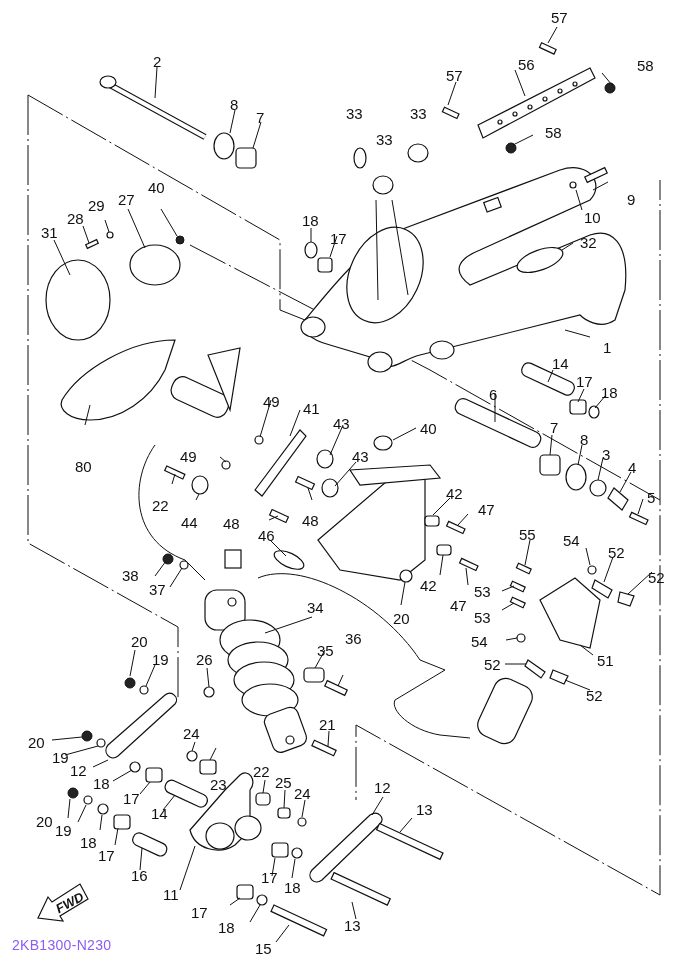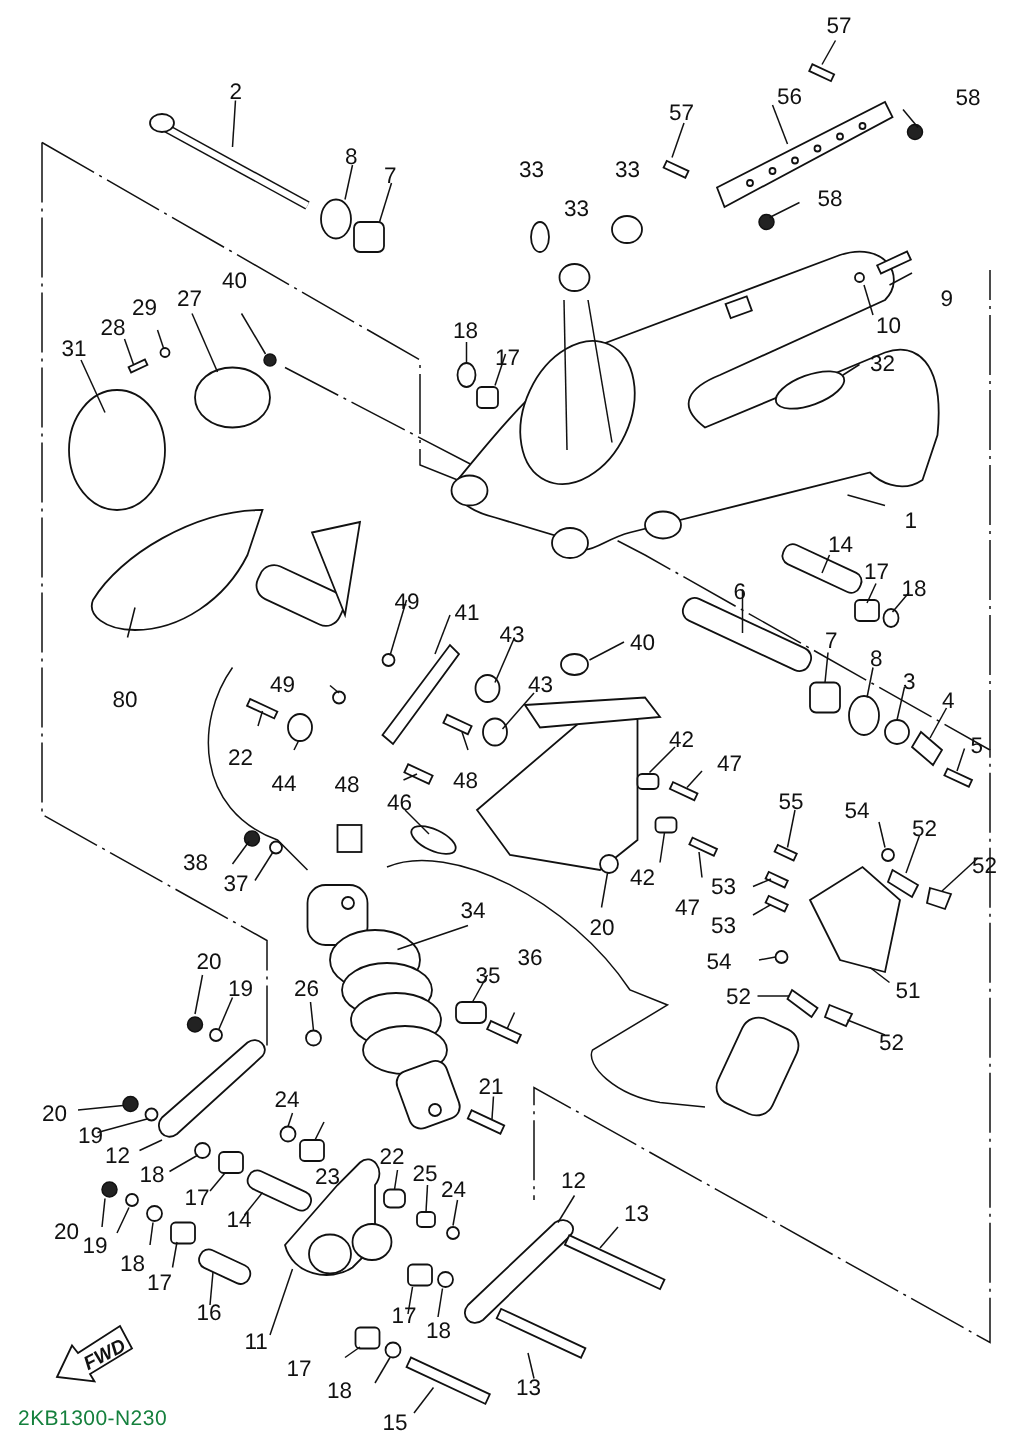--- a/index.html
+++ b/index.html
@@ -1,19 +1,19 @@
 <!DOCTYPE html>
 <html><head>
 <meta charset="utf-8">
 <style>
   html,body{margin:0;padding:0;background:#ffffff;}
   body{width:686px;height:968px;position:relative;overflow:hidden;font-family:"Liberation Sans",sans-serif;}
   #diagram{position:absolute;left:0;top:0;width:686px;height:968px;}
   .callout{position:absolute;font-size:15px;color:#111;line-height:1;white-space:nowrap;font-family:"Liberation Sans",sans-serif;}
-  .code{position:absolute;left:12px;top:937px;font-size:14px;color:#15803d;letter-spacing:0.3px;font-family:"Liberation Sans",sans-serif;}
+  .code{position:absolute;left:12px;top:937px;font-size:14px;color:#8b5cf6;letter-spacing:0.3px;font-family:"Liberation Sans",sans-serif;}
   svg .part{fill:#fff;stroke:#111;stroke-width:1.2;}
   svg .dark{fill:#222;stroke:#111;stroke-width:1;}
   svg .ln{stroke:#111;stroke-width:1;fill:none;}
   svg .dash{stroke:#111;stroke-width:1;fill:none;stroke-dasharray:40 4 2 4;}
   svg .fwdtxt{font-family:"Liberation Sans",sans-serif;font-size:13px;font-weight:bold;font-style:italic;fill:#111;}
 </style>
 </head>
 <body>
 
 <svg id="diagram" viewBox="0 0 686 968" xmlns="http://www.w3.org/2000/svg">

